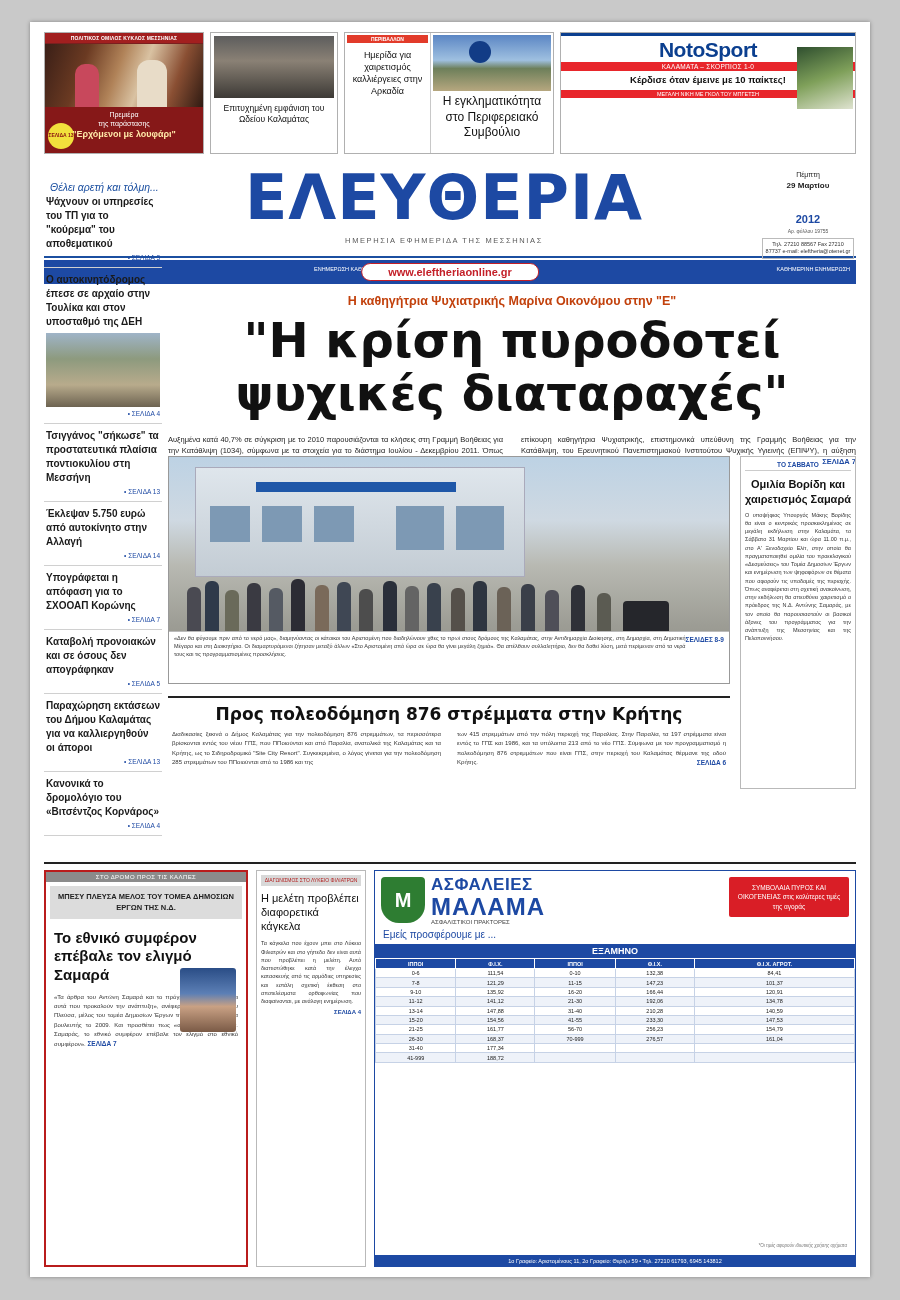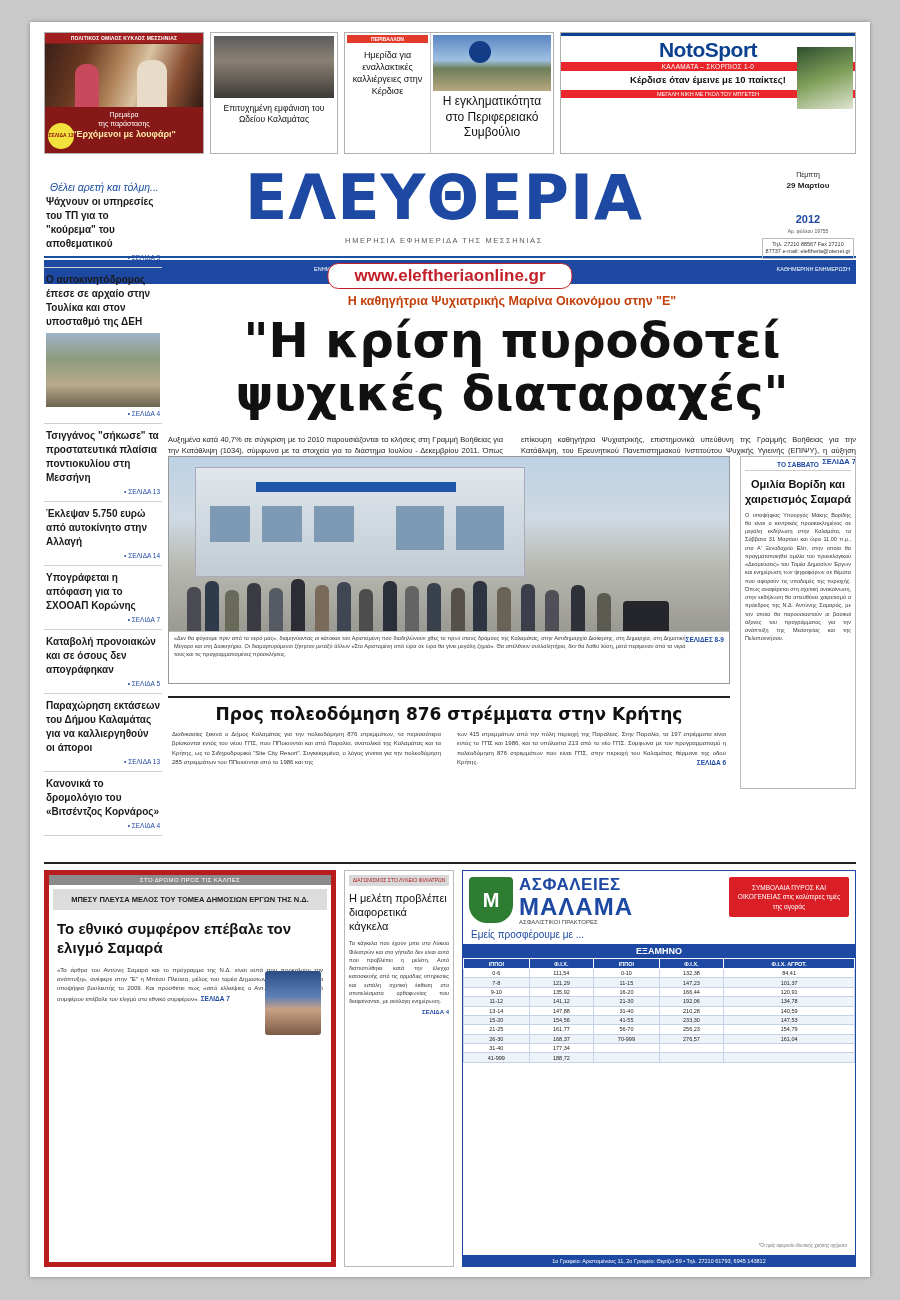--- a/index.html
+++ b/index.html
@@ -100,21 +100,21 @@
   .mh-right .box {
     border: 1px solid #bbb; margin-top: 3px; padding: 2px 1px; font-size: 5.5px; line-height: 1.35; color:#333;
   }
   .webbar {
     position: absolute; left: 14px; top: 238px; right: 14px; height: 24px;
     background: #1d49a3;
   }
   .webbar .pill {
     position: absolute; left: 50%; transform: translateX(-50%); top: 3px;
     background: #fff; border: 1px solid #c31f28; border-radius: 11px;
-    padding: 2px 26px; color: #c31f28; font-weight: bold; font-size: 17px;
+    padding: 2px 26px; color: #c31f28; font-weight: bold; font-size: 11px;
   }
   .webbar .l, .webbar .r { position:absolute; top:6px; color:#fff; font-size:5.5px; line-height:1.3;}
   .webbar .l { left: 270px; } .webbar .r { right: 6px; text-align:right;}
 
   
   .sidebar {
     position: absolute; left: 14px; top: 168px; width: 118px;
   }
   .sb-item { border-bottom: 1px solid #d0d0d0; padding: 5px 2px 6px; }
   .sb-item .t { font-size: 10px; color: #1a1a1a; line-height: 1.4; font-weight: bold; }
@@ -183,21 +183,21 @@
   .rc-top { text-align: center; font-size: 6.5px; color: #1d49a3; font-weight: bold; border-bottom:1px solid #ccc; padding-bottom:2px;}
   .rc-title { text-align: center; font-size: 11px; color: #111; font-weight: bold; line-height:1.35; padding: 6px 0 4px;}
   .rc-body { font-size: 5.5px; color: #333; line-height: 1.5; text-align: justify;}
 
   
   .bottom {
     position: absolute; left: 14px; top: 840px; right: 14px; bottom: 10px;
     border-top: 2px solid #222; padding-top: 6px;
     display: flex; gap: 8px;
   }
-  .bl { width: 292px; border: 5px solid #b91c1c; position: relative; }
+  .bl { width: 204px; border: 2px solid #b91c1c; position: relative; }
   .bl .strip { background: #8b8b8b; color: #fff; font-size: 6px; text-align: center; padding: 2px 0; letter-spacing:.4px;}
   .bl .box { background: #dcdcdc; margin: 4px; padding: 5px; }
   .bl .box .t1 { font-size: 7.5px; text-align: center; color: #222; line-height: 1.5; font-weight: bold;}
   .bl .hl { font-size: 15px; color: #111; font-weight: bold; line-height: 1.25; padding: 6px 8px 0; }
   .bl .portrait {
     position: absolute; right: 10px; top: 96px; width: 56px; height: 64px;
     background: linear-gradient(180deg,#2a4d86 0%, #5c7fb5 40%, #c9a184 60%, #7a5a46 100%);
     border-radius: 3px;
   }
   .bl .txt { font-size: 6px; color: #333; line-height: 1.55; padding: 8px 8px 0; text-align: justify;}
@@ -250,21 +250,21 @@
     </div>
 
     <div class="tsbox ts2">
       <div class="photo"></div>
       <div class="txt">Επιτυχημένη εμφάνιση του Ωδείου Καλαμάτας</div>
     </div>
 
     <div class="tsbox ts3">
       <div class="leftcol">
         <div class="kick">ΠΕΡΙΒΑΛΛΟΝ</div>
-        <div class="t1">Ημερίδα για εναλλακτικές καλλιέργειες στην Κέρδισε</div>
+        <div class="t1">Ημερίδα για χαιρετισμός καλλιέργειες στην Αρκαδία</div>
       </div>
       <div class="rightcol">
         <div class="photo">
             <div class="dot"></div>
           </div>
         <div class="t2">Η εγκληματικότητα στο Περιφερειακό Συμβούλιο</div>
       </div>
     </div>
 
     <div class="tsbox ts4">

